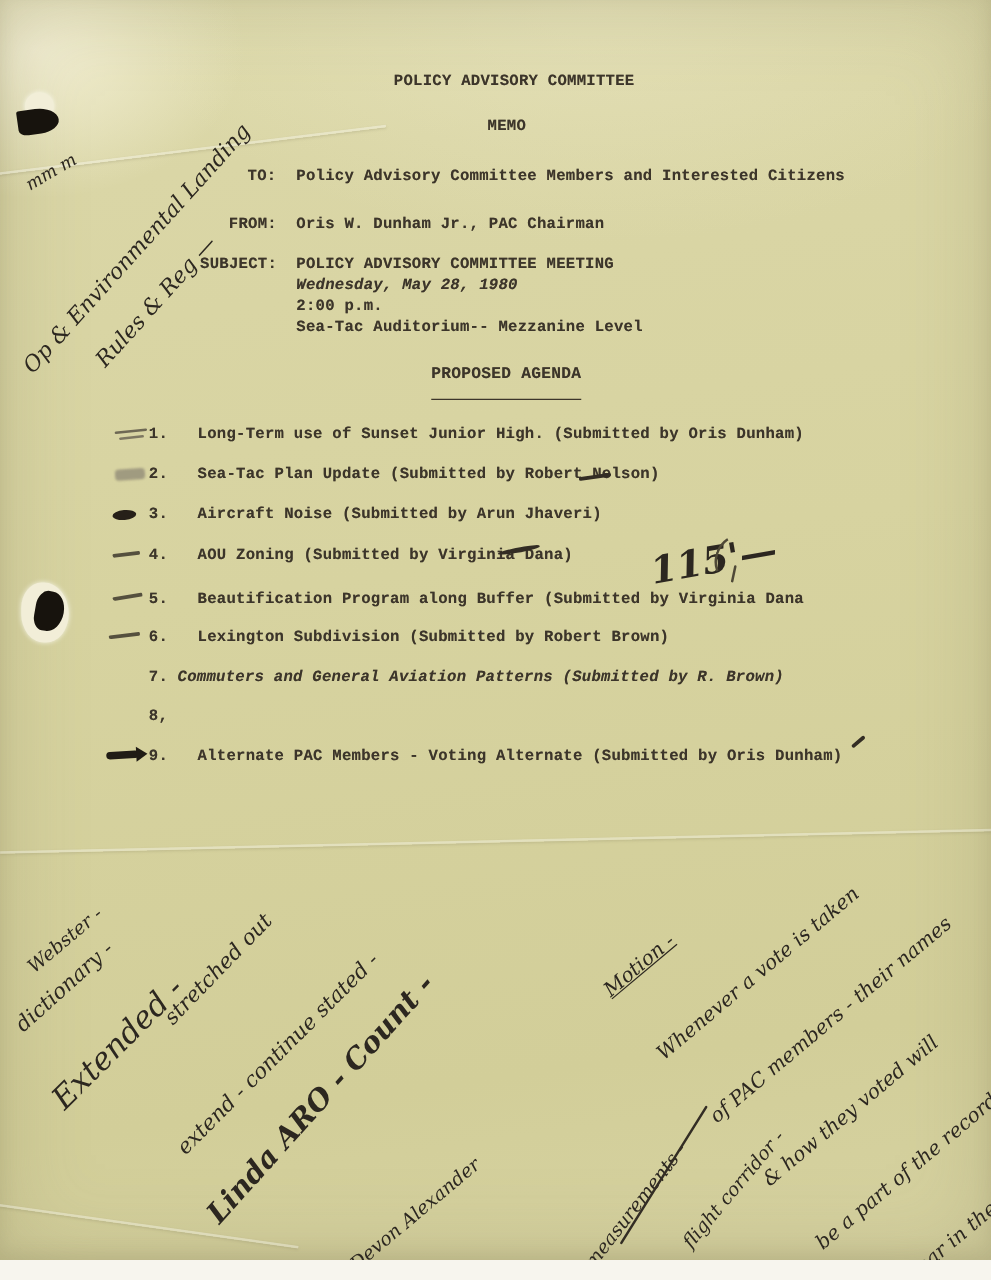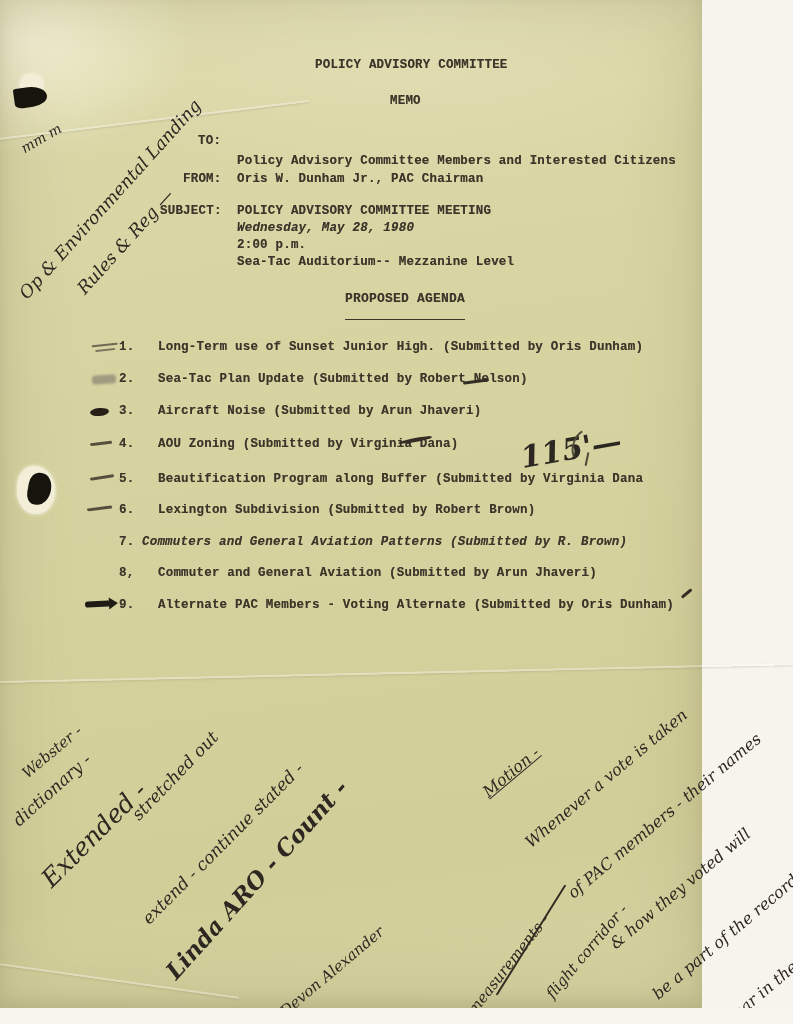--- a/index.html
+++ b/index.html
@@ -2,21 +2,21 @@
 <html><head>
 <meta charset="utf-8">
 <style>
   html,body{margin:0;padding:0;}
   body{
     width:793px;height:1024px;position:relative;overflow:hidden;
     background:#f6f4ec;
     font-family:"Liberation Mono","DejaVu Sans Mono",monospace;
   }
   #paper{
-    position:absolute;left:0;top:0;width:702px;height:1008px;
+    position:absolute;left:0;top:0;width:793px;height:1008px;
     background:
       radial-gradient(240px 170px at 28px 40px, rgba(246,242,218,.85), rgba(246,242,218,0) 70%),
       radial-gradient(500px 260px at 60% 0px, rgba(238,234,200,.45), rgba(238,234,200,0) 75%),
       linear-gradient(172deg,#dfdcae 0%,#dad6a6 14%,#d7d3a0 45%,#d2ce99 82%,#d6d2a1 100%);
     box-shadow:inset 0 0 70px rgba(135,130,90,.30), inset 0 -6px 14px rgba(120,115,80,.18);
   }
   .typed{
     position:absolute;color:#3c352a;font-weight:700;font-size:12.5px;line-height:17px;
     letter-spacing:.2px;white-space:pre;text-shadow:0 0 .4px rgba(60,53,42,.55);
   }
@@ -55,21 +55,21 @@
 
   <div class="hole-light" style="left:20px;top:74px;width:23px;height:22px;"></div>
   <div class="hole-dark" style="left:14px;top:87px;width:33px;height:20px;border-radius:10% 70% 60% 30%;transform:rotate(-8deg);"></div>
   <div class="hole-light" style="left:17px;top:466px;width:38px;height:48px;border-radius:45% 55% 50% 50%;"></div>
   <div class="hole-dark" style="left:28px;top:473px;width:23px;height:32px;border-radius:45% 55% 60% 40%;transform:rotate(10deg);"></div>
 
   <div class="typed" style="left:315px;top:57px;">POLICY ADVISORY COMMITTEE</div>
   <div class="typed" style="left:390px;top:93px;text-align:center;">MEMO</div>
 
   <div class="typed" style="left:198px;top:133px;">TO:</div>
-  <div class="typed" style="left:237px;top:133px;margin-top:20px;">Policy Advisory Committee Members and Interested Citizens</div>
+  <div class="typed" style="left:237px;top:133px;">Policy Advisory Committee Members and Interested Citizens</div>
 
   <div class="typed" style="left:183px;top:171px;">FROM:</div>
   <div class="typed" style="left:237px;top:171px;">Oris W. Dunham Jr., PAC Chairman</div>
 
   <div class="typed" style="left:160px;top:203px;">SUBJECT:</div>
   <div class="typed" style="left:237px;top:203px;">POLICY ADVISORY COMMITTEE MEETING</div>
   <div class="typed" style="left:237px;top:220px;font-style:italic;">Wednesday, May 28, 1980</div>
   <div class="typed" style="left:237px;top:237px;">2:00 p.m.</div>
   <div class="typed" style="left:237px;top:254px;">Sea-Tac Auditorium-- Mezzanine Level</div>
 
@@ -90,21 +90,20 @@
   <div class="typed" style="left:119px;top:471px;">5.</div>
   <div class="typed" style="left:158px;top:471px;">Beautification Program along Buffer (Submitted by Virginia Dana</div>
 
   <div class="typed" style="left:119px;top:502px;">6.</div>
   <div class="typed" style="left:158px;top:502px;">Lexington Subdivision (Submitted by Robert Brown)</div>
 
   <div class="typed" style="left:119px;top:534px;">7.</div>
   <div class="typed" style="left:142px;top:534px;font-style:italic;">Commuters and General Aviation Patterns (Submitted by R. Brown)</div>
 
   <div class="typed" style="left:119px;top:565px;">8,</div>
-  <div class="typed" style="left:158px;top:565px;">Commuter and General Aviation (Submitted by Arun Jhaveri)</div>
 
   <div class="typed" style="left:119px;top:597px;">9.</div>
   <div class="typed" style="left:158px;top:597px;">Alternate PAC Members - Voting Alternate (Submitted by Oris Dunham)</div>
 
   <div class="mk mk-dd" style="left:92px;top:344px;"></div>
   <div class="mk mk-smudge" style="left:92px;top:375px;"></div>
   <div class="mk mk-bold" style="left:90px;top:408px;"></div>
   <div class="mk mk-dash" style="left:90px;top:442px;width:22px;transform:rotate(-7deg);"></div>
   <div class="mk mk-dash" style="left:90px;top:476px;width:24px;transform:rotate(-9deg);"></div>
   <div class="mk mk-dash" style="left:87px;top:507px;width:25px;transform:rotate(-7deg);"></div>

